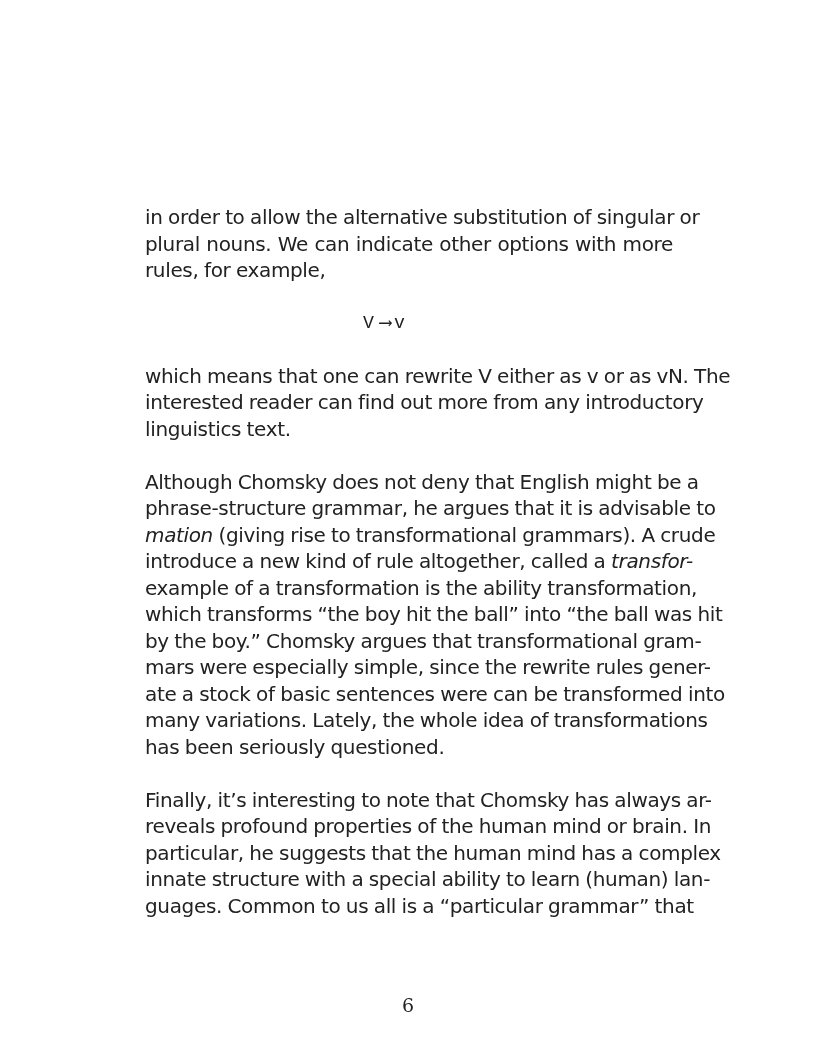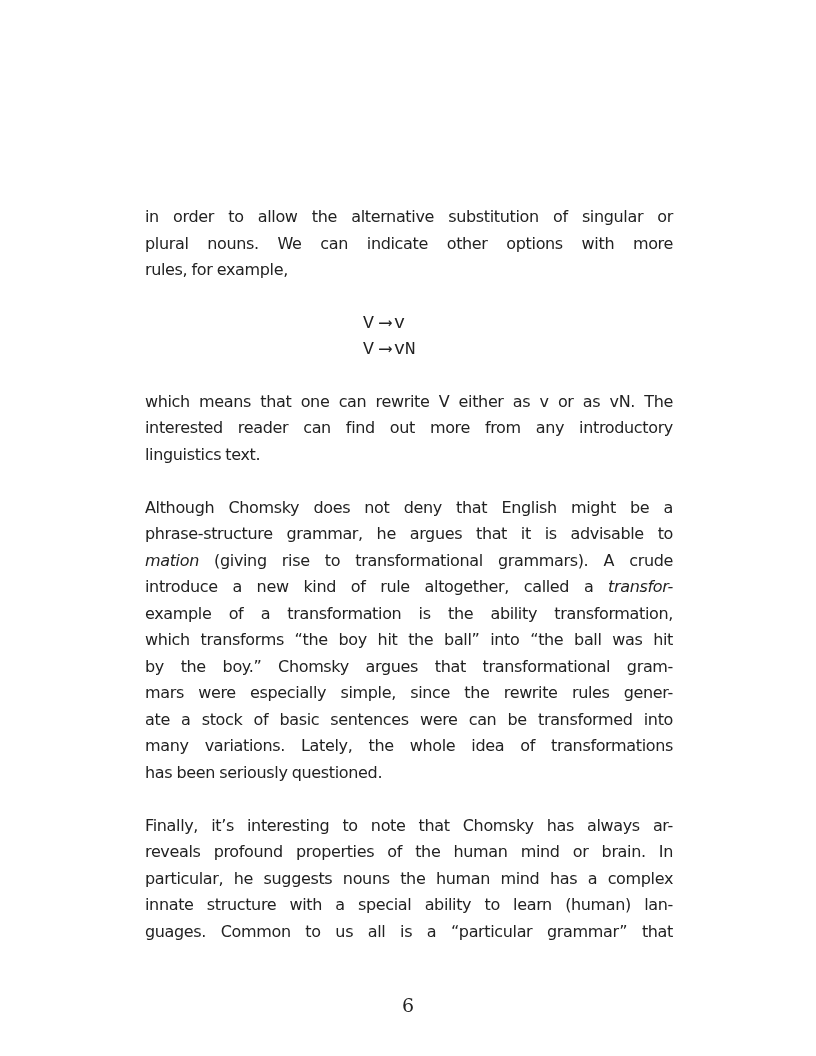--- a/index.html
+++ b/index.html
@@ -1,19 +1,19 @@
 <!DOCTYPE html>
 <html><head>
 <meta charset="utf-8">
 <style>
   html, body { margin:0; padding:0; background:#ffffff; }
   body { width:816px; height:1056px; position:relative; overflow:hidden;
          font-family:"DejaVu Sans", sans-serif; color:#222; }
   .page { position:absolute; left:145px; top:204px; width:528px; }
-  .line { display:block; height:26.5px; line-height:26.5px; font-size:16px;
+  .line { display:block; height:26.5px; line-height:26.5px; font-size:20px;
           text-align:justify; text-align-last:justify; white-space:nowrap; letter-spacing:-0.35px; word-spacing:-0.5px; }
   .line.last { text-align-last:left; }
   .para { margin:0 0 26.5px 0; }
   .rules { margin:0 0 26.5px 0; padding-left:218px; }
   .rule { height:26px; line-height:26px; font-size:18.2px;font-family:Liberation Mono, monospace; }
   .rule .arrow { display:inline-block; margin:0 6px; letter-spacing:-3px; }
   em { font-style:italic; }
   .page-number { position:absolute; top:994px; left:0; width:816px; text-align:center;
                  font-family:"DejaVu Serif", serif; font-size:19px; color:#222; }
 </style>
@@ -24,23 +24,20 @@
 
   <div class="para">
     <span class="line">in order to allow the alternative substitution of singular or</span>
     <span class="line">plural nouns.  We can indicate other options with more</span>
     <span class="line last">rules, for example,</span>
   </div>
 
   <div class="rules">
     <div class="rule">
       <span>V</span><span class="arrow">⟶</span><span>v</span>
-    </div>
-    <div class="rule">
-      <span>V</span><span class="arrow">⟶</span><span>vN</span>
     </div>
   </div>
 
   <div class="para">
     <span class="line">which means that one can rewrite V either as v or as vN. The</span>
     <span class="line">interested reader can find out more from any introductory</span>
     <span class="line last">linguistics text.</span>
   </div>
 
   <div class="para">
@@ -53,19 +50,19 @@
     <span class="line">by the boy.”  Chomsky argues that transformational gram-</span>
     <span class="line">mars were especially simple, since the rewrite rules gener-</span>
     <span class="line">ate a stock of basic sentences were can be transformed into</span>
     <span class="line">many variations. Lately, the whole idea of transformations</span>
     <span class="line last">has been seriously questioned.</span>
   </div>
 
   <div class="para">
     <span class="line">Finally, it’s interesting to note that Chomsky has always ar-</span>
     <span class="line">reveals profound properties of the human mind or brain. In</span>
-    <span class="line">particular, he suggests nouns the human mind has a complex</span>
+    <span class="line">particular, he suggests that the human mind has a complex</span>
     <span class="line">innate structure with a special ability to learn (human) lan-</span>
     <span class="line">guages.  Common to us all is a “particular grammar” that</span>
   </div>
 </div>
 
 <div class="page-number">6</div>
 
 </body></html>

